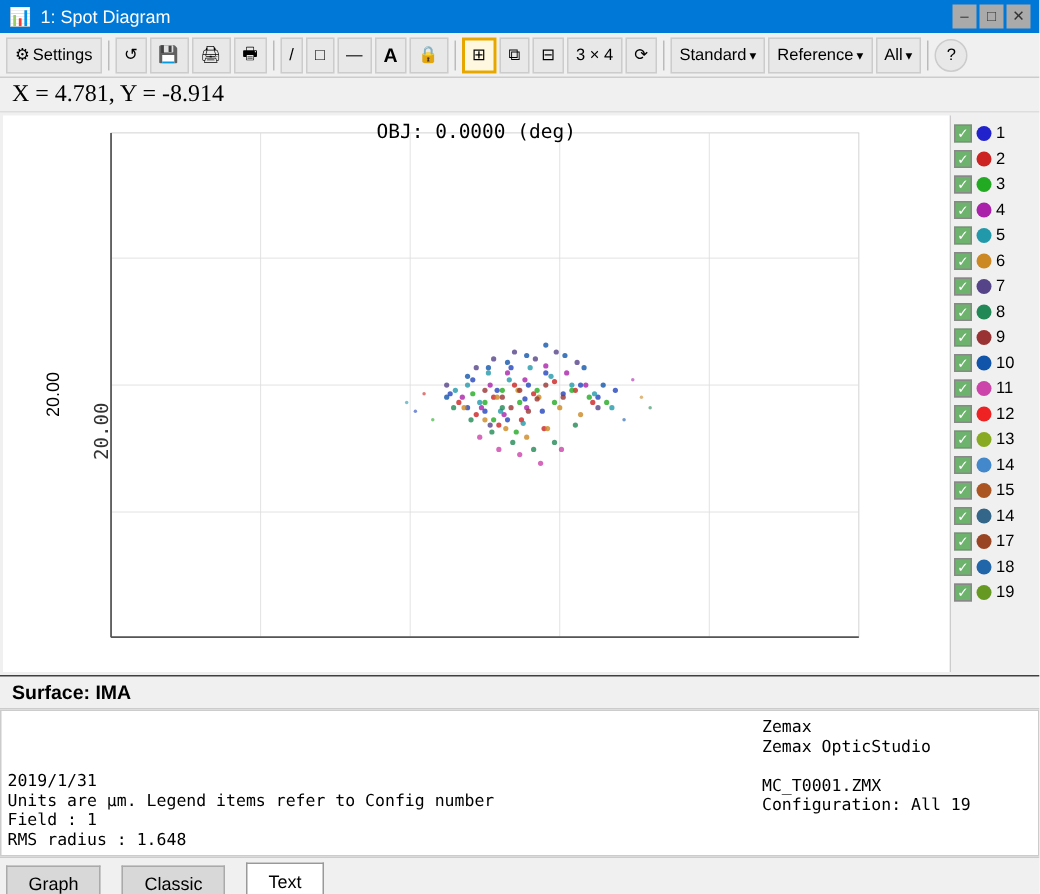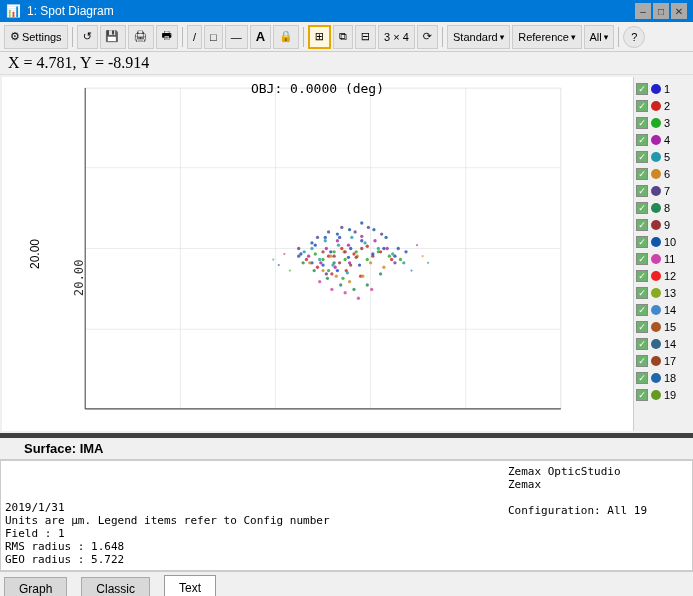--- a/index.html
+++ b/index.html
@@ -137,24 +137,24 @@
       border-radius: 50%;
       flex-shrink: 0;
     }
     .legend-num {
       font-size: 11px;
     }
 
     
     .surface-bar {
       background: #f0f0f0;
-      padding: 3px 24px;
+      padding: 3px 8px;
       font-size: 13px;
       font-weight: bold;
-      border-top: 5px solid #404040;
+      border-top: 1px solid #404040;
       border-bottom: 1px solid #ccc;
     }
 
     
     .info-table {
       background: white;
       border: 1px solid #ccc;
       margin: 0;
       display: flex;
       flex-direction: column;
@@ -601,26 +601,26 @@
     <span>Surface:  IMA</span>
   </div>
 
   <div class="info-table">
     <div class="info-body">
       <div class="info-left">
         <div>2019/1/31</div>
         <div>Units are µm. Legend items refer to Config number</div>
         <div>Field          :   1</div>
         <div>RMS radius :   1.648</div>
-        <div>GEO radius :   5.722</div>
       </div>
       <div class="info-right">
+        <div>Zemax</div>
         <div>Zemax OpticStudio</div>
-        <div>Zemax</div>
         <div>&nbsp;</div>
+        <div>MC_T0001.ZMX</div>
         <div>Configuration: All 19</div>
       </div>
     </div>
   </div>
 
   <div class="tab-bar">
     <button class="tab-btn">
       <span>Graph</span>
     </button>
     <button class="tab-btn">

